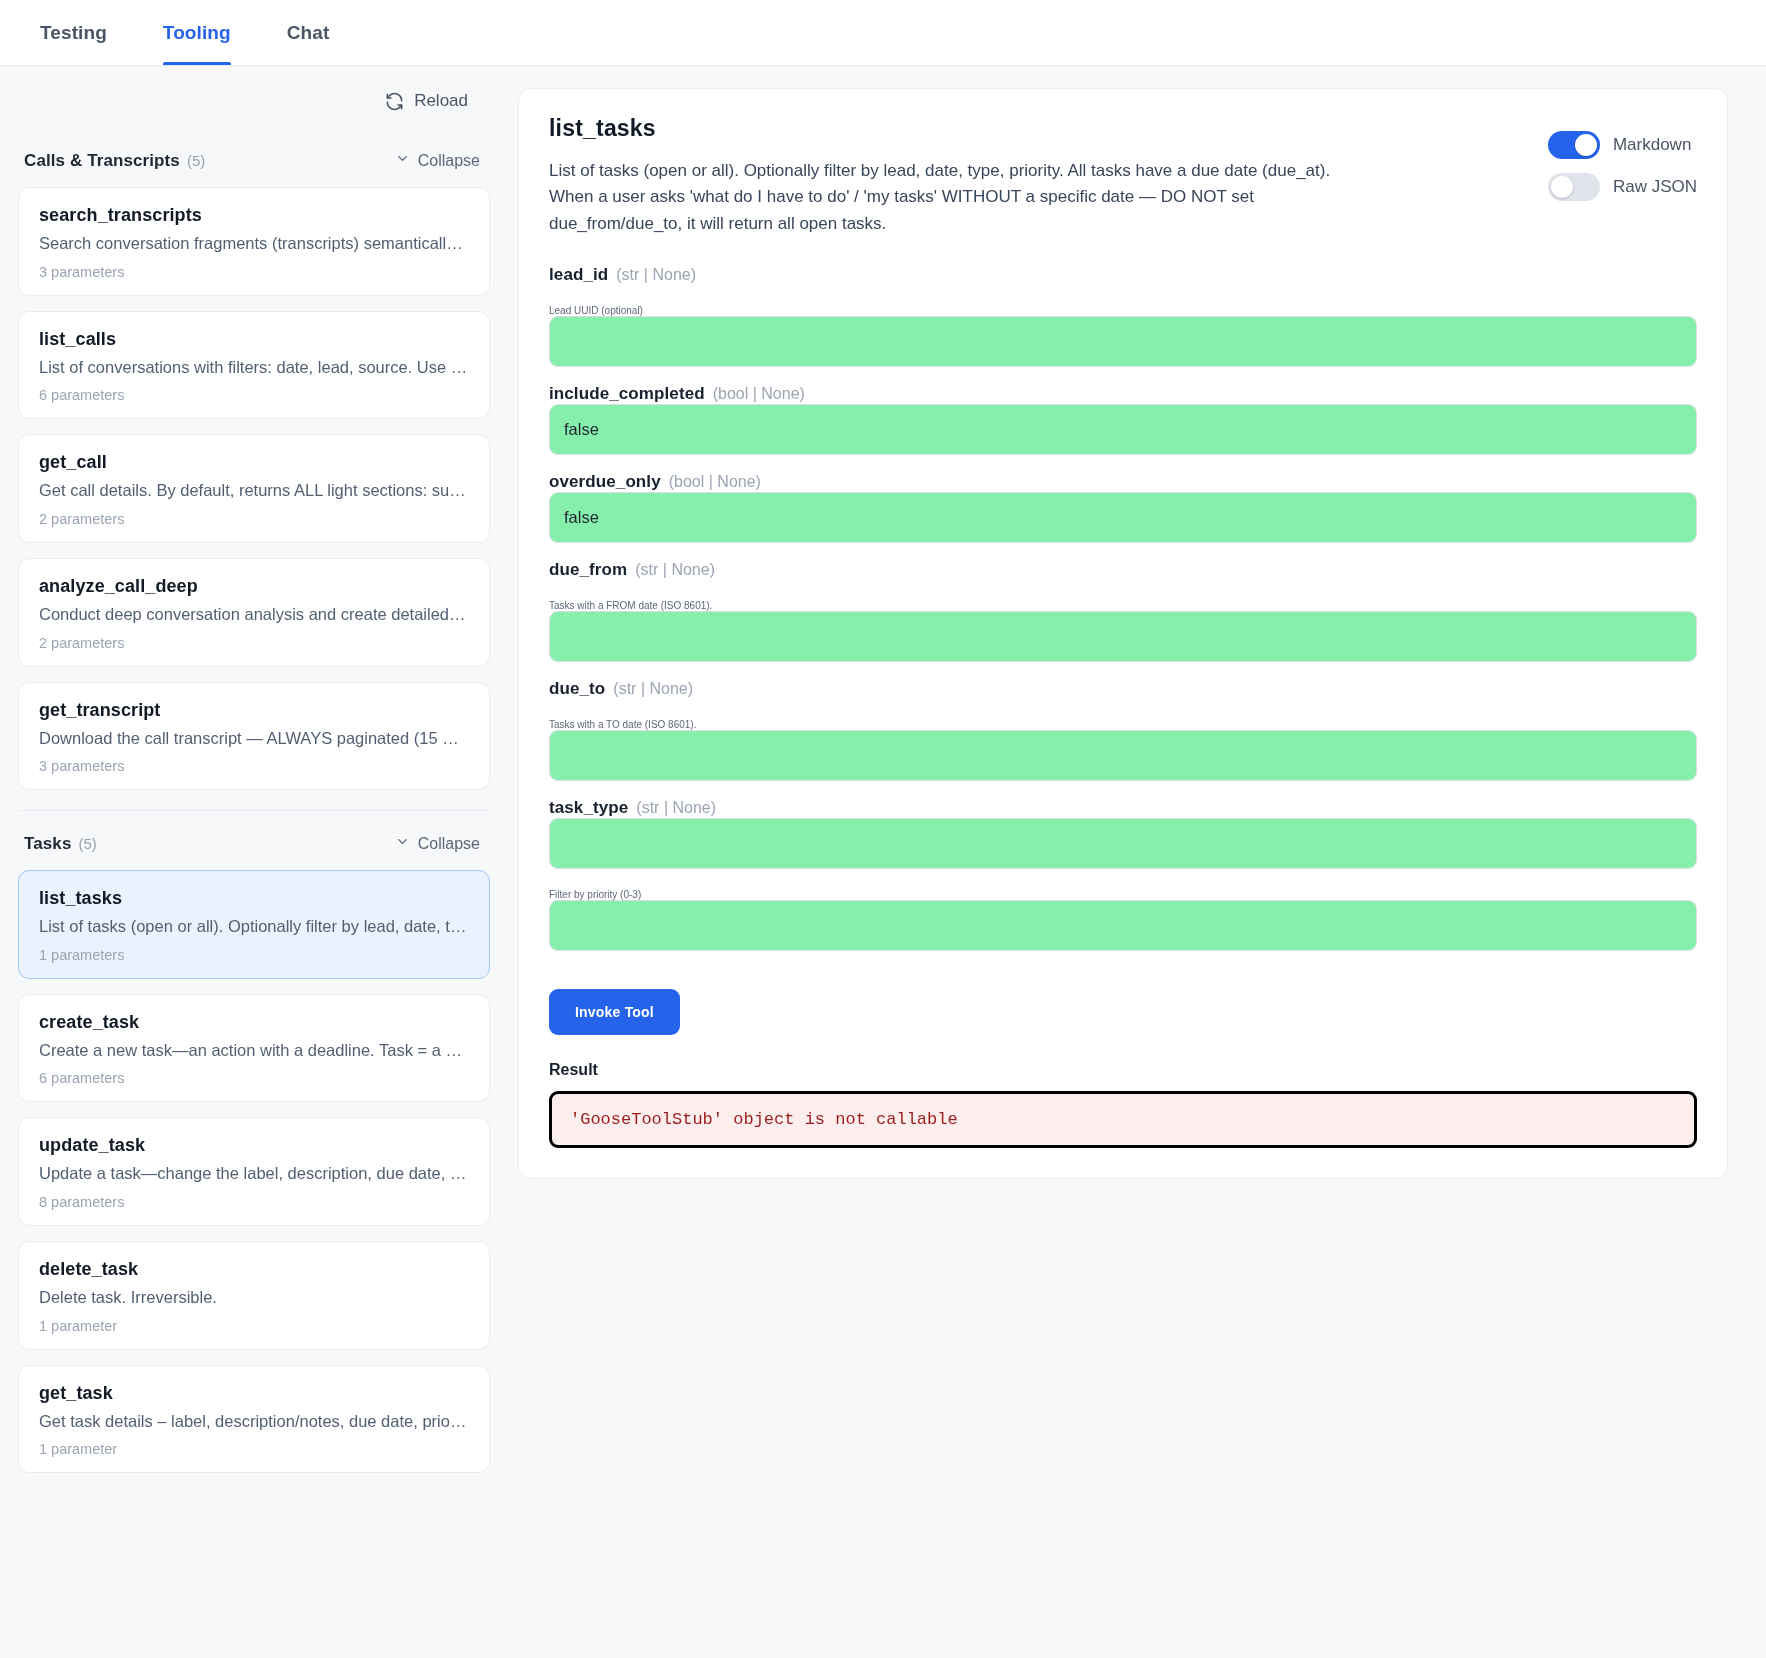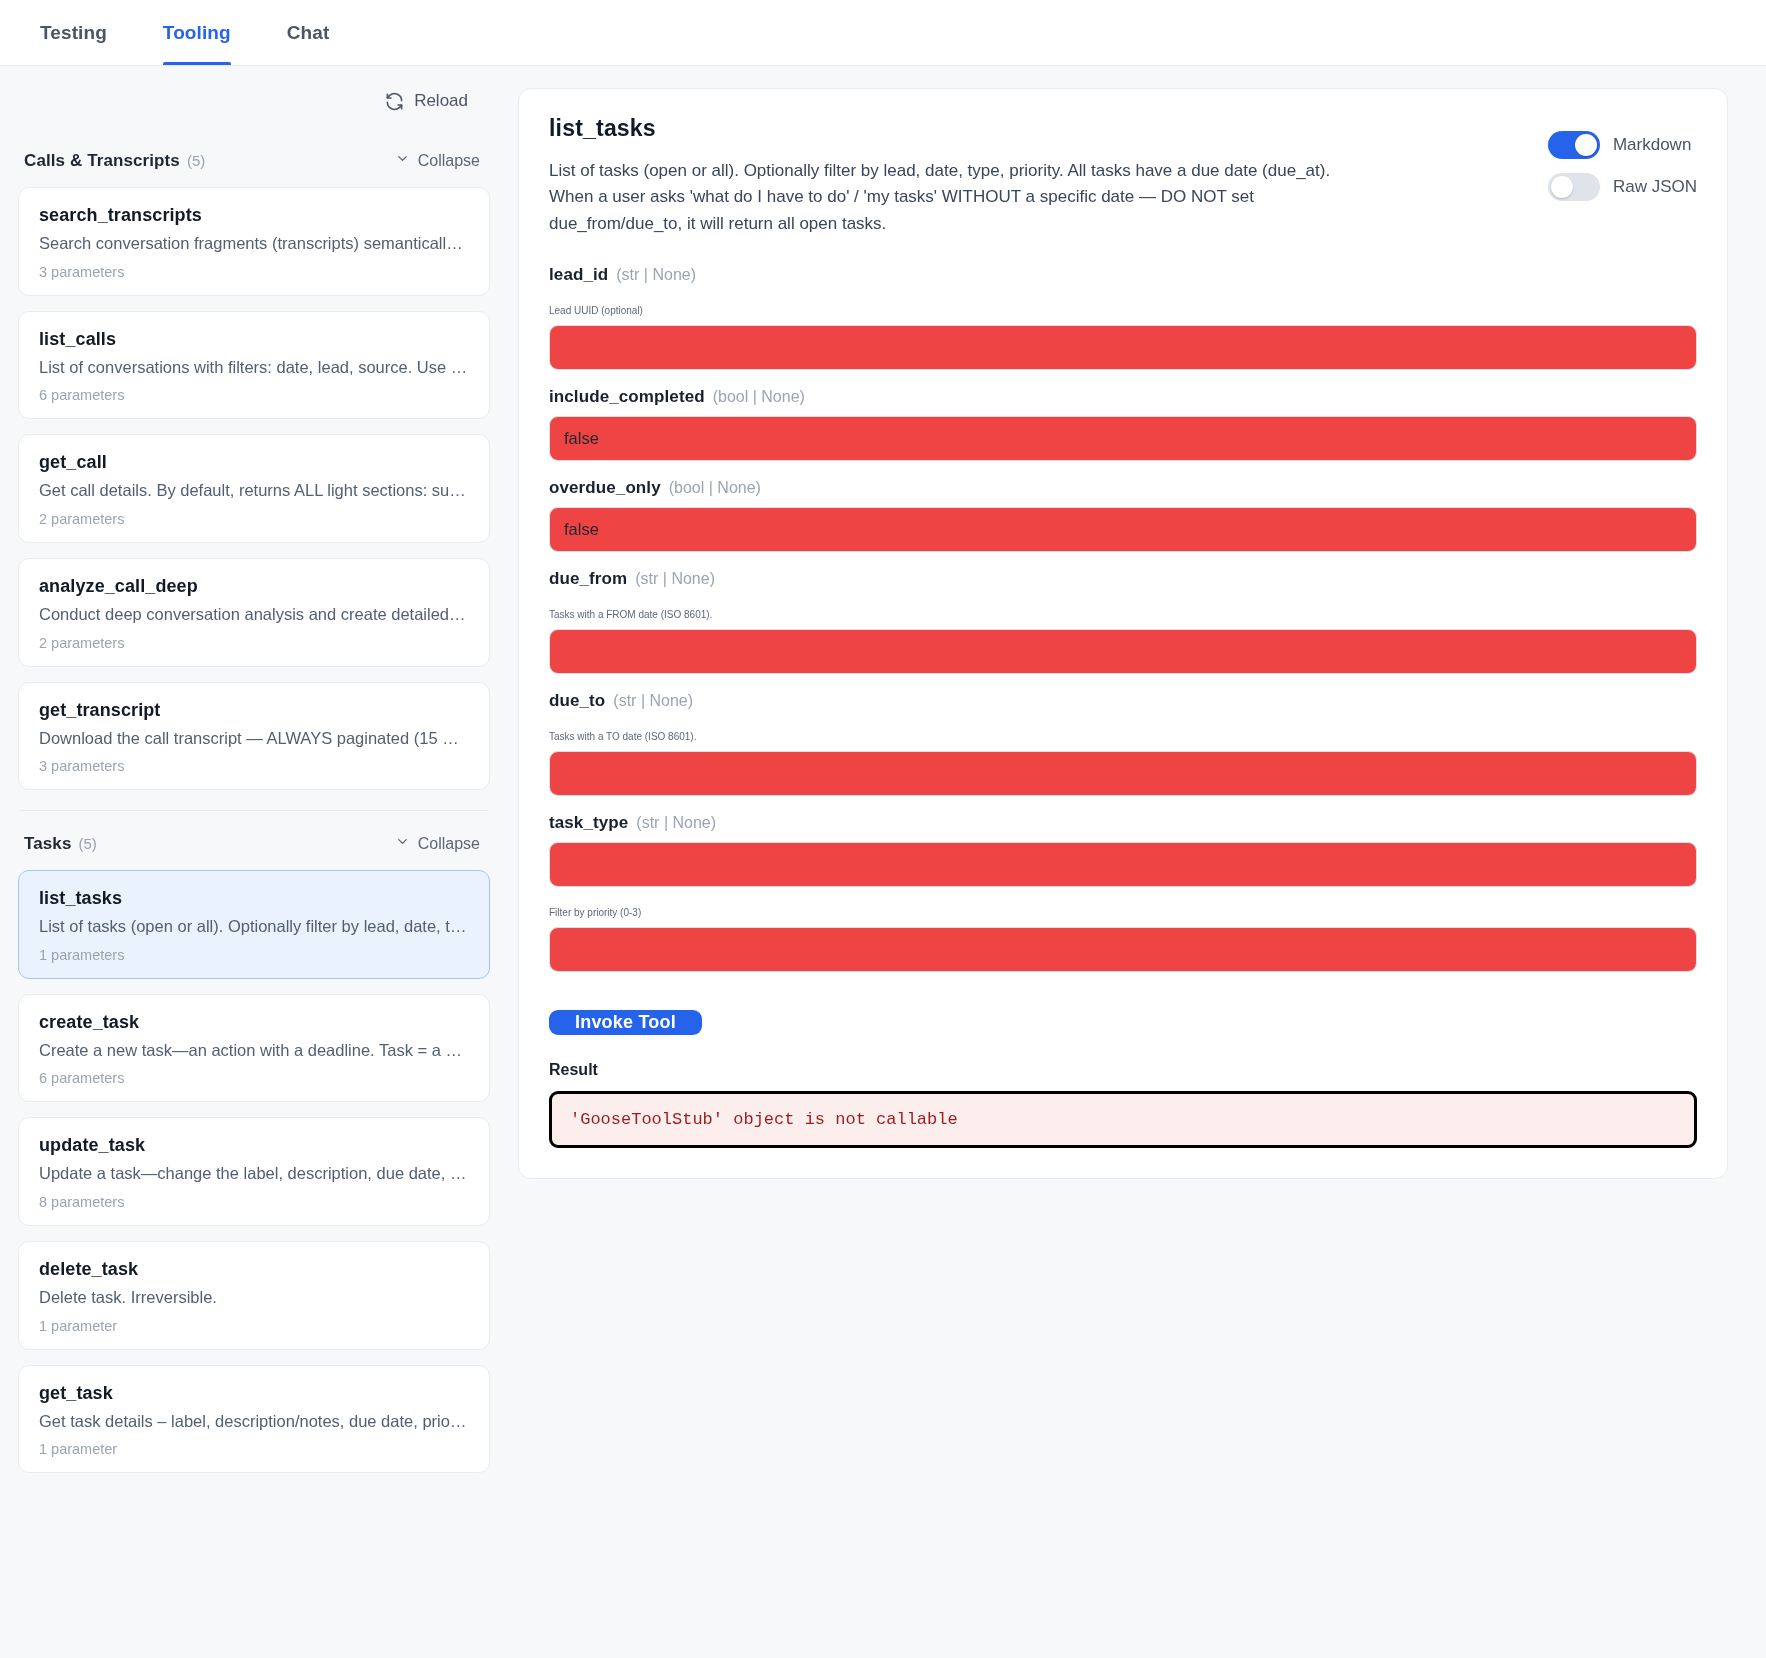--- a/index.html
+++ b/index.html
@@ -241,43 +241,42 @@
     margin-left: 8px;
   }
   .field-help {
     font-size: 10px;
     color: #5d6878;
     margin-top: 20px;
   }
   .field-input {
     display: block;
     width: 100%;
-    height: 45px;
-    margin-top: 9px;
+    height: 51px;
     border: 1px solid #d9dee6;
     border-radius: 9px;
-    background: #ef4444;
+    background: #86efac;
     padding: 0 14px;
     font-size: 16.5px;
     font-family: inherit;
     color: #1f2733;
     outline: none;
   }
   .field-input::placeholder { color: #b3bbc7; }
 
   .invoke-btn {
     margin-top: 21px;
     background: #2563eb;
     color: #fff;
     border: none;
     border-radius: 9px;
-    font-size: 18px;
+    font-size: 14px;
     font-weight: 600;
     font-family: inherit;
-    padding: 2px 26px;
+    padding: 15px 26px;
     cursor: pointer;
     letter-spacing: .2px;
   }
 
   .result-label {
     margin-top: 26px;
     font-size: 16px;
     font-weight: 700;
     color: #18212f;
   }

